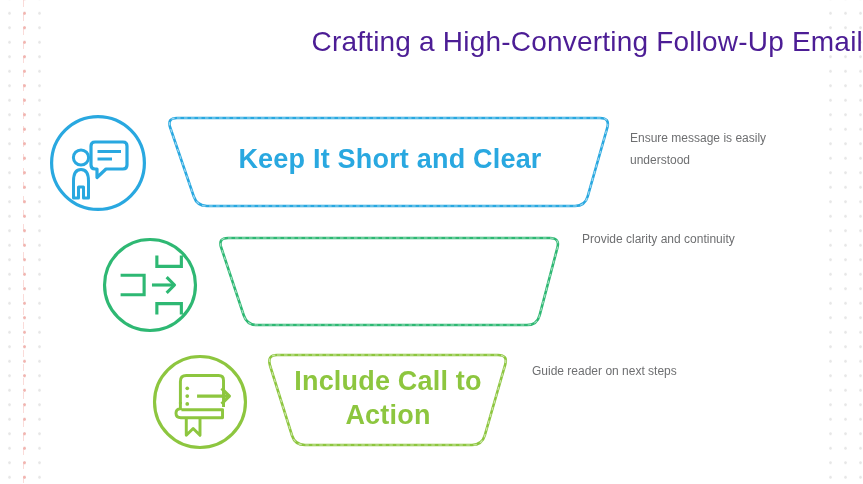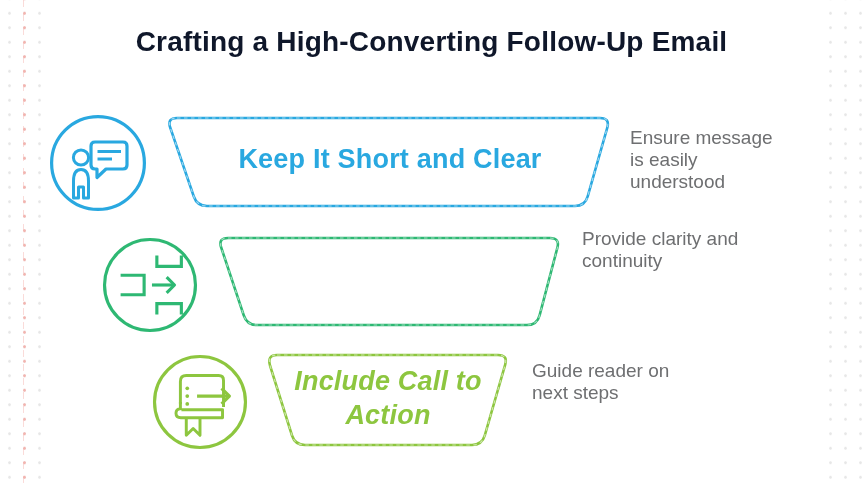--- a/index.html
+++ b/index.html
@@ -26,56 +26,56 @@
       repeating-linear-gradient(to bottom, rgba(244,176,171,.45) 0 7px, transparent 7px 14px),
       radial-gradient(#f3b4af 1.3px, transparent 1.5px);
     background-size:1px 100%, 15px 14.5px;
     background-position:7px 0, 1px 6px;
     background-repeat:no-repeat, repeat;
     pointer-events:none;
   }
 
   .title{
     position:absolute;left:0;right:0;top:26px;
-    text-align:center;
-    font-size:28px;font-weight:700;color:#0f172a;
+    text-align:right;
+    font-size:28px;font-weight:400;color:#4c1d95;
     letter-spacing:.2px;
   }
 
   .icon-wrap{position:absolute;}
   .funnel-wrap{position:absolute;}
   .funnel-label{
     position:absolute;display:flex;align-items:center;justify-content:center;
     text-align:center;font-weight:700;font-size:27px;letter-spacing:.2px;
     line-height:1.25;
   }
   .funnel-label .inner{display:block;}
   .lbl-blue{color:#29a8e0;}
   .lbl-green{color:#2eb873;}
   .lbl-lime{color:#8dc63f;}
 
   .desc{
     position:absolute;
-    font-size:19px;color:#6e6f71;line-height:22px;
+    font-size:12px;color:#6e6f71;line-height:22px;
   }
   .d1{left:630px;top:127px;width:160px;}
   .d2{left:582px;top:228px;width:160px;}
   .d3{left:532px;top:360px;width:176px;}
 
   .i1{left:48px;top:113px;width:100px;height:100px;}
   .i2{left:101px;top:236px;width:98px;height:98px;}
   .i3{left:151px;top:353px;width:98px;height:98px;}
 
   .f1{left:160px;top:112px;width:460px;height:100px;}
   .f2{left:210px;top:232px;width:360px;height:100px;}
   .f3{left:258px;top:350px;width:260px;height:100px;}
 
   .l1{left:160px;top:112px;width:460px;height:96px;}
   .l2{left:210px;top:232px;width:360px;height:96px;}
-  .l3{left:258px;top:350px;width:260px;height:98px;font-style:italic;}
+  .l3{left:258px;top:350px;width:260px;height:98px;}
   .l3 .inner{width:200px;margin:0 auto;}
 </style>
 </head>
 <body>
 
 <div class="stage">
 
   <div class="dot-stripe left"></div>
   <div class="pink-col"></div>
   <div class="dot-stripe right"></div>

